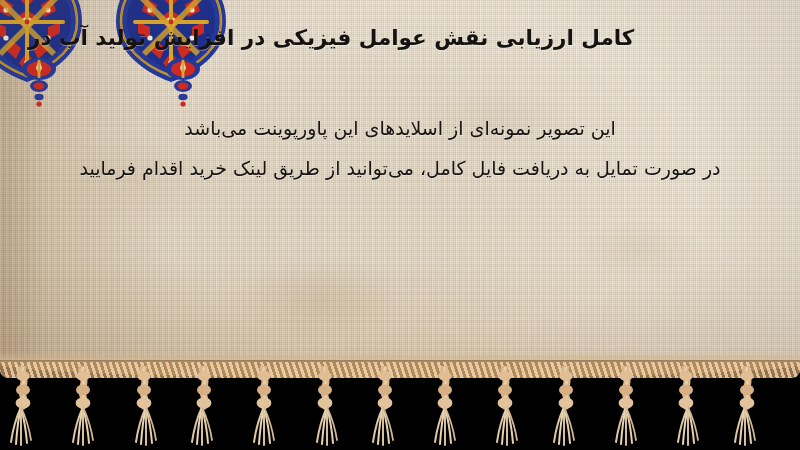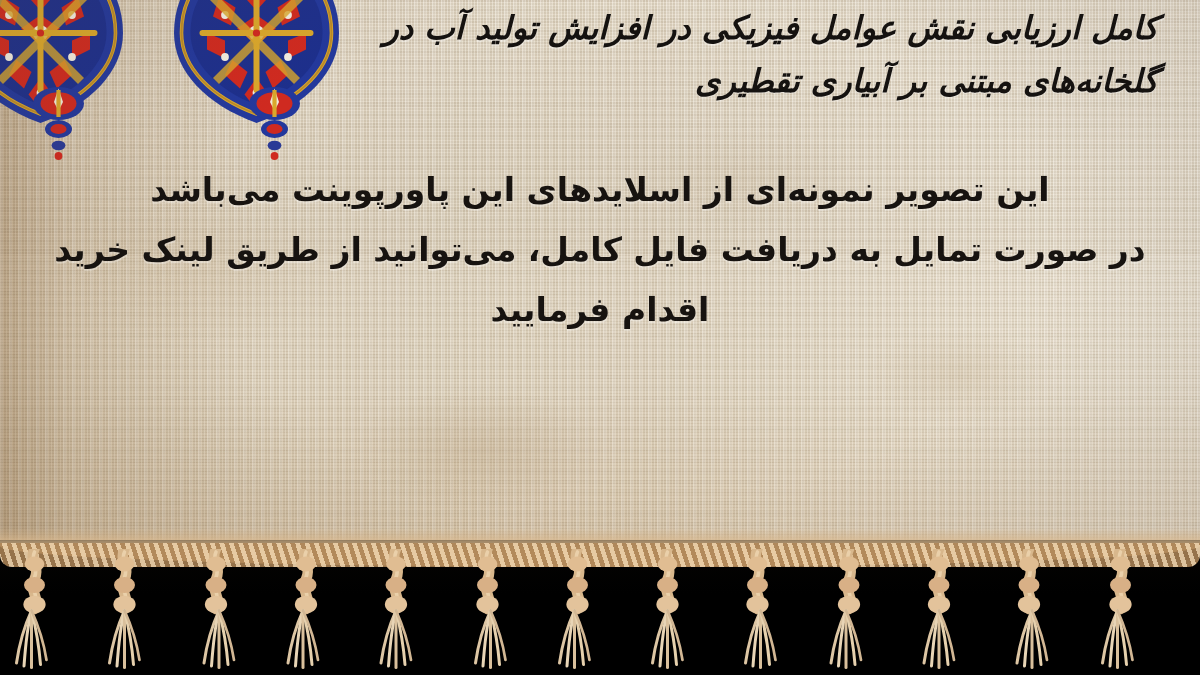--- a/index.html
+++ b/index.html
@@ -71,35 +71,34 @@
   .pendant{position:absolute;width:46px;height:52px;}
   .pendant.p1{left:16px;top:56px;}
   .pendant.p2{left:160px;top:56px;}
 
   
   .text-layer{
     position:absolute;left:0;top:0;width:800px;height:372px;
     direction:rtl;
   }
   .title{
-    position:absolute;right:28px;top:2px;width:744px;
-    text-align:right;
+    position:absolute;right:28px;top:20px;width:744px;
+    text-align:left;
     font-size:21.5px;font-weight:700;line-height:35px;
     color:#151210;letter-spacing:0px;
     text-shadow:0 1px 0 rgba(255,255,255,.35);
-    font-style:italic;
   }
   .title .ln{display:block;}
   .body{
     position:absolute;right:20px;top:108px;width:760px;
     text-align:center;
     color:#171310;
     text-shadow:0 1px 0 rgba(255,255,255,.30);
   }
-  .body .bl{display:block;font-size:22px;font-weight:700;line-height:40px;}
+  .body .bl{display:block;font-size:19px;font-weight:400;line-height:40px;}
 
   
   .black-band{
     position:absolute;left:0;top:360px;width:800px;height:90px;
     background:linear-gradient(180deg,#050403 0%,#000 40%,#000 100%);
   }
   .selvedge{
     position:absolute;left:0;top:352px;width:800px;height:26px;
     background:
       linear-gradient(180deg,
@@ -200,21 +199,20 @@
   </svg>
   <svg class="pendant p2" viewBox="0 0 46 52">
     <use href="#pend"></use>
   </svg>
 
   <div class="vign"></div>
 
   <div class="text-layer">
     <div class="title">
       <span class="ln">کامل ارزیابی نقش عوامل فیزیکی در افزایش تولید آب در</span>
-      <span class="ln">گلخانه‌های مبتنی بر آبیاری تقطیری</span>
     </div>
     <div class="body">
       <span class="bl">این تصویر نمونه‌ای از اسلایدهای این پاورپوینت می‌باشد</span>
       <span class="bl">در صورت تمایل به دریافت فایل کامل، می‌توانید از طریق لینک خرید اقدام فرمایید</span>
     </div>
   </div>
 
   <div class="black-band"></div>
   <div class="selvedge"></div>
   <div class="selvedge-tw"></div>

